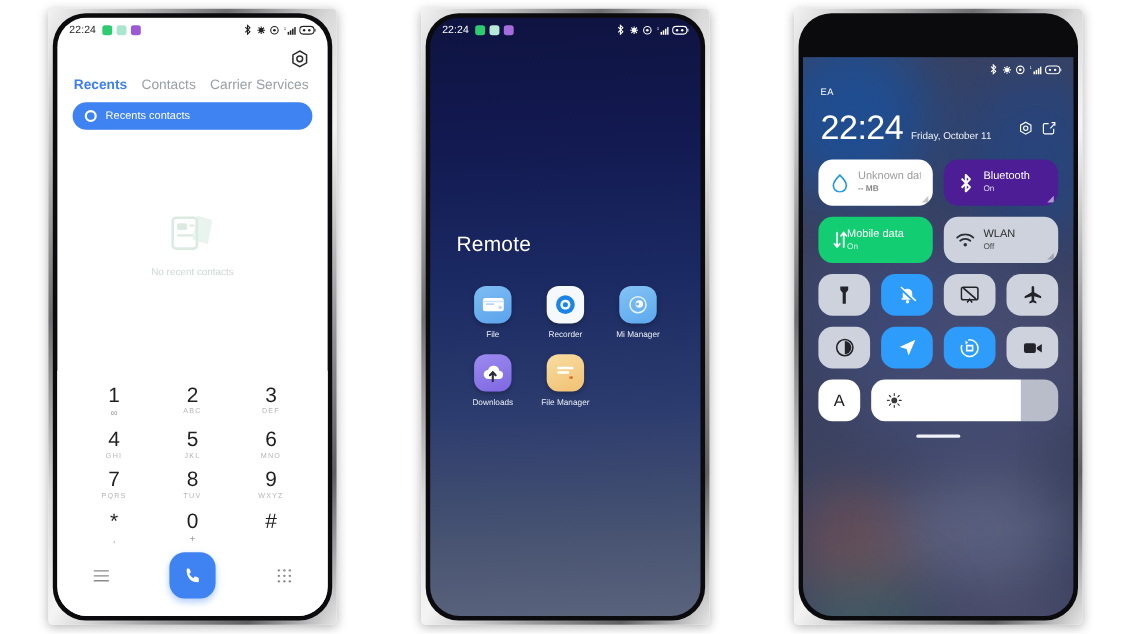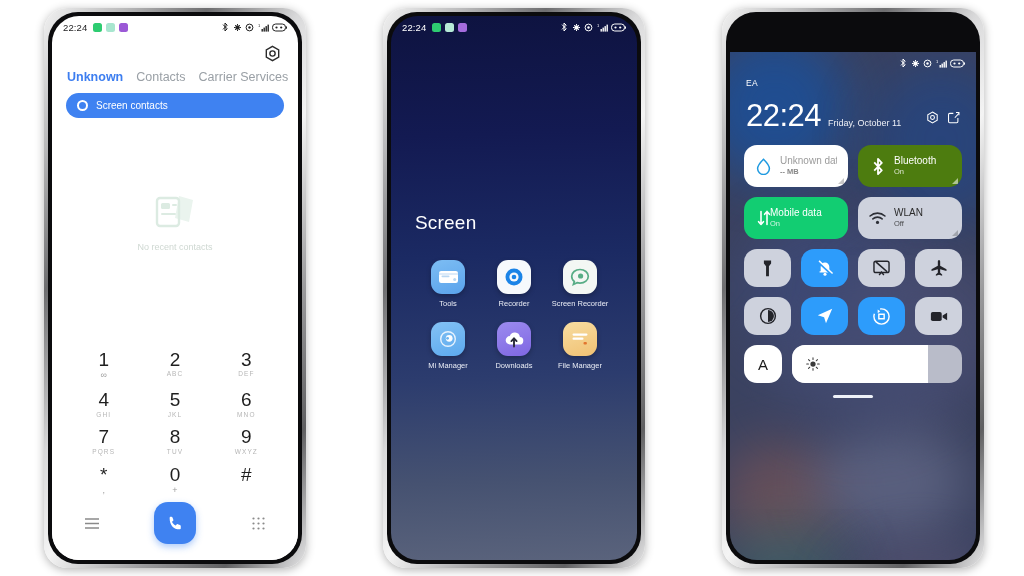--- a/index.html
+++ b/index.html
@@ -7,21 +7,21 @@
     width: 1024px; height: 576px;
     background: #ffffff;
     font-family: "Liberation Sans", sans-serif;
     overflow: hidden;
   }
   .stage { position: relative; width: 1024px; height: 576px; background:#fff; }
 
   
   .phone {
     position: absolute;
-    border-radius: 23px;
+    border-radius: 4px;
     background: linear-gradient(120deg,#f2f2f2 0%,#b9b9ba 14%,#6e6e70 28%,#d9d9da 44%,#f4f4f4 55%,#9b9b9d 72%,#5f5f61 86%,#e8e8e9 100%);
     padding: 4px;
     box-shadow: 0 2px 10px rgba(0,0,0,.30);
   }
   .phone-inner {
     width: 100%; height: 100%;
     border-radius: 30px;
     background: #0b0b0d;
     padding: 4px;
     overflow: hidden;
@@ -118,21 +118,21 @@
     display:flex; align-items:center; gap:8px; padding: 0 11px;
   }
   .bt-ico { width:17px; height:17px; flex:none; display:flex; align-items:center; justify-content:center; }
   .bt-txt { min-width:0; }
   .bt-title { font-size:10px; line-height:1.25; white-space:nowrap; }
   .bt-sub { font-size:7.5px; line-height:1.3; opacity:.82; }
   .corner { position:absolute; right:4px; bottom:3px; width:0; height:0;
             border-left:6px solid transparent; border-bottom:6px solid rgba(0,0,0,.22); }
   .corner.lt { border-bottom-color: rgba(255,255,255,.55); }
   .tile-light { background:#ffffff; color:#2b2b2b; }
-  .tile-blue  { background:#4d7c0f; color:#ffffff; }
+  .tile-blue  { background:#4c1d95; color:#ffffff; }
   .tile-green { background:#12cd72; color:#ffffff; }
   .tile-gray  { background:#ced2dd; color:#2b2b2b; }
 
   .toggle-grid { display:grid; grid-template-columns: repeat(4,1fr); gap:10px; margin-top:10px; }
   .toggle { height:38px; border-radius:13px; display:flex; align-items:center; justify-content:center; }
   .tg-off { background:#ced2dd; color:#23242a; }
   .tg-on  { background:#2d9cfb; color:#ffffff; }
 
   .bright-row { display:flex; gap:10px; margin-top:10px; align-items:center; }
   .auto-btn { width:38px; height:38px; border-radius:13px; background:#ffffff; color:#1b1b1b;
@@ -191,28 +191,28 @@
           <div class="gear-row">
             <span class="gear-btn">
               <svg width="17" height="17" viewBox="0 0 20 20">
                 <path d="M10 1.6l7.3 4.2v8.4L10 18.4 2.7 14.2V5.8z" fill="none" stroke="#2b2b2b" stroke-width="1.6"></path>
                 <circle cx="10" cy="10" r="3.1" fill="none" stroke="#2b2b2b" stroke-width="1.6"></circle>
               </svg>
             </span>
           </div>
 
           <div class="tabs">
-            <span class="tab active">Unknown</span>
+            <span class="tab active">Recents</span>
             <span class="tab">Contacts</span>
             <span class="tab">Carrier Services</span>
           </div>
 
           <div class="searchbar">
             <span class="search-ring"></span>
-            <span class="search-ph">Screen contacts</span>
+            <span class="search-ph">Recents contacts</span>
           </div>
         </div>
 
         <div class="empty-wrap">
           <svg width="52" height="46" viewBox="0 0 52 46">
             <path d="M30 6l14 4-4 22-14-4z" fill="#eaf4ee"></path>
             <rect x="8" y="8" width="22" height="28" rx="3" fill="none" stroke="#dcebe2" stroke-width="2.4"></rect>
             <rect x="12" y="13" width="9" height="6" rx="1.5" fill="#dcebe2"></rect>
             <rect x="23" y="14" width="5" height="2" rx="1" fill="#dcebe2"></rect>
             <rect x="12" y="23" width="15" height="2" rx="1" fill="#dcebe2"></rect>
@@ -346,55 +346,46 @@
             <svg width="15" height="9" viewBox="0 0 15 9">
                   <rect x="0.5" y="1" width="13" height="7" rx="3.2" stroke="#fff" stroke-width="1" fill="none"></rect>
                   <circle cx="4.5" cy="4.5" r="1.1" fill="#fff"></circle>
                   <circle cx="9.2" cy="4.5" r="1.1" fill="#fff"></circle>
                   <rect x="14" y="3.2" width="1" height="2.6" rx=".5" fill="#fff"></rect>
                 </svg>
           </span>
         </div>
 
         <div class="folder-area">
-          <div class="folder-title">Screen</div>
+          <div class="folder-title">Remote</div>
           <div class="app-grid">
 
             <div class="app">
               <span class="app-icon" style="background:linear-gradient(160deg,#7dbdf3,#5aa3ec)">
                 <svg width="21" height="16" viewBox="0 0 21 16">
                       <rect x="1" y="2" width="19" height="12" rx="2.2" fill="#fff"></rect>
                       <path d="M1 5h19" stroke="#cfe3f6" stroke-width="1.4"></path>
                       <rect x="3.5" y="6.6" width="8" height="1.6" rx=".8" fill="#b9d7f2"></rect>
                       <circle cx="16.7" cy="10.5" r="1.5" fill="#b9d7f2"></circle>
                     </svg>
               </span>
-              <span class="app-label">Tools</span>
+              <span class="app-label">File</span>
             </div>
 
             <div class="app">
               <span class="app-icon" style="background:#f6f9fc">
                 <svg width="22" height="22" viewBox="0 0 22 22">
                       <circle cx="11" cy="11" r="8.5" fill="#1b84e7"></circle>
                       <circle cx="11" cy="11" r="4.6" fill="#f6f9fc"></circle>
                       <circle cx="11" cy="11" r="2.3" fill="#1b84e7"></circle>
                     </svg>
               </span>
               <span class="app-label">Recorder</span>
             </div>
 
-            <div class="app">
-              <span class="app-icon" style="background:#f3f7f4">
-                <svg width="22" height="20" viewBox="0 0 22 20">
-                      <path d="M11 2.5c4.7 0 8.3 3 8.3 6.8 0 3.8-3.6 6.8-8.3 6.8-1 0-2-.15-2.9-.42L4.4 17.4l.9-2.9C3.5 13.2 2.7 11.4 2.7 9.3 2.7 5.5 6.3 2.5 11 2.5z" fill="none" stroke="#57ad86" stroke-width="1.7"></path>
-                      <circle cx="11.6" cy="9" r="2.6" fill="#57ad86"></circle>
-                    </svg>
-              </span>
-              <span class="app-label">Screen Recorder</span>
-            </div>
 
             <div class="app">
               <span class="app-icon" style="background:linear-gradient(160deg,#84c2f4,#5ca9ee)">
                 <svg width="22" height="22" viewBox="0 0 22 22">
                       <circle cx="11" cy="11" r="7.3" fill="none" stroke="#e7f2fd" stroke-width="1.4"></circle>
                       <circle cx="12.2" cy="10.3" r="3.4" fill="#fbfdff"></circle>
                       <circle cx="10.6" cy="10.3" r="1.4" fill="#6cb4f0"></circle>
                     </svg>
               </span>
               <span class="app-label">Mi Manager</span>

